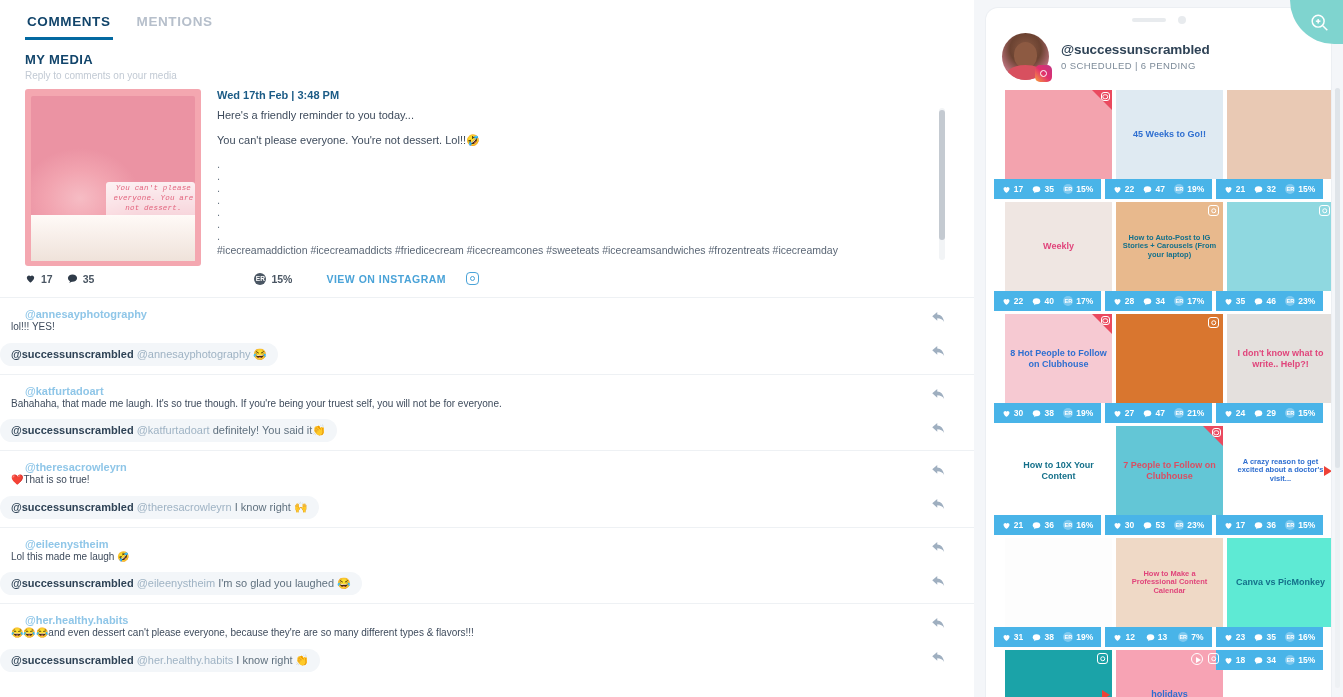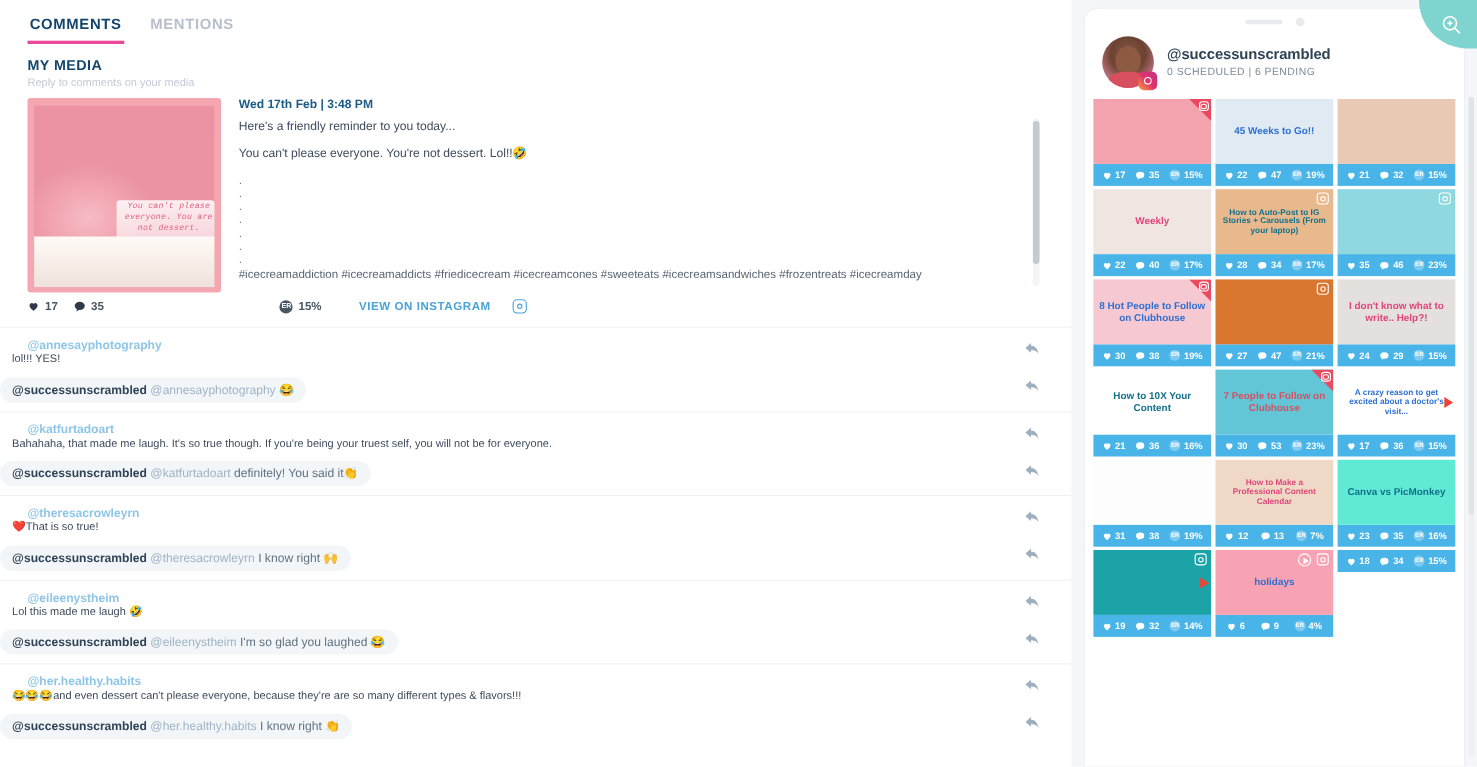--- a/index.html
+++ b/index.html
@@ -11,21 +11,21 @@
     font-size:12px;
   }
   .app { position:relative; width:1343px; height:697px; display:flex; overflow:hidden; }
 
   
   .left { width:974px; height:697px; background:#fff; position:relative; overflow:hidden; }
 
   .tabs { display:flex; gap:22px; padding:10px 0 0 25px; }
   .tab { font-size:13.5px; font-weight:bold; letter-spacing:.6px; padding:4px 2px 8px;
          color:#b6bfcb; cursor:pointer; }
-  .tab.active { color:#12456b; border-bottom:3px solid #ec4899; }
+  .tab.active { color:#12456b; border-bottom:3px solid #0369a1; }
 
   .section-head { padding:12px 0 0 25px; }
   .section-title { font-size:13px; font-weight:bold; color:#12456b; letter-spacing:.4px; }
   .section-sub { font-size:10px; color:#c2cad4; margin-top:3px; }
 
   
   .post { display:flex; padding:8px 25px 0 25px; gap:16px; }
   .post-thumb {
     width:176px; height:177px; border-radius:3px; flex:none; position:relative; overflow:hidden;
     background:#f4a7b0;
@@ -123,21 +123,21 @@
     position:absolute; right:-3px; bottom:-2px; width:17px;height:17px;border-radius:5px;
     background:linear-gradient(45deg,#f9a03c,#e1306c,#c13584);
     display:flex;align-items:center;justify-content:center;
   }
   .ig-badge b { width:7px;height:7px;border:1.4px solid #fff;border-radius:50%;display:block; }
   .pname { font-size:13.5px; font-weight:bold; color:#2f4356; letter-spacing:-.1px; }
   .pstats { font-size:9.5px; color:#7d8b99; margin-top:3px; letter-spacing:.4px; }
 
   .grid { padding:0 8px; display:grid; grid-template-columns:repeat(3,1fr); gap:3px 4px; }
   .cell { position:relative; }
-  .cell-img { width:100%; height:59px; position:relative; overflow:hidden; }
+  .cell-img { width:100%; height:89px; position:relative; overflow:hidden;margin-left:11px; }
   .cell-bar {
     height:20px; background:#49b4e8; display:flex; align-items:center;
     justify-content:space-around; padding:0 3px;
   }
   .cb { display:flex; align-items:center; gap:3px; color:#fff; font-size:8.5px; font-weight:bold; }
   .cb svg { width:9px;height:9px;fill:#fff; }
   .cb .pc { width:10px;height:10px;border-radius:50%;background:#7fcaf0;color:#fff;
             font-size:5.5px;display:flex;align-items:center;justify-content:center; }
   .corner-ig {
     position:absolute; right:0; top:0; width:0;height:0;

